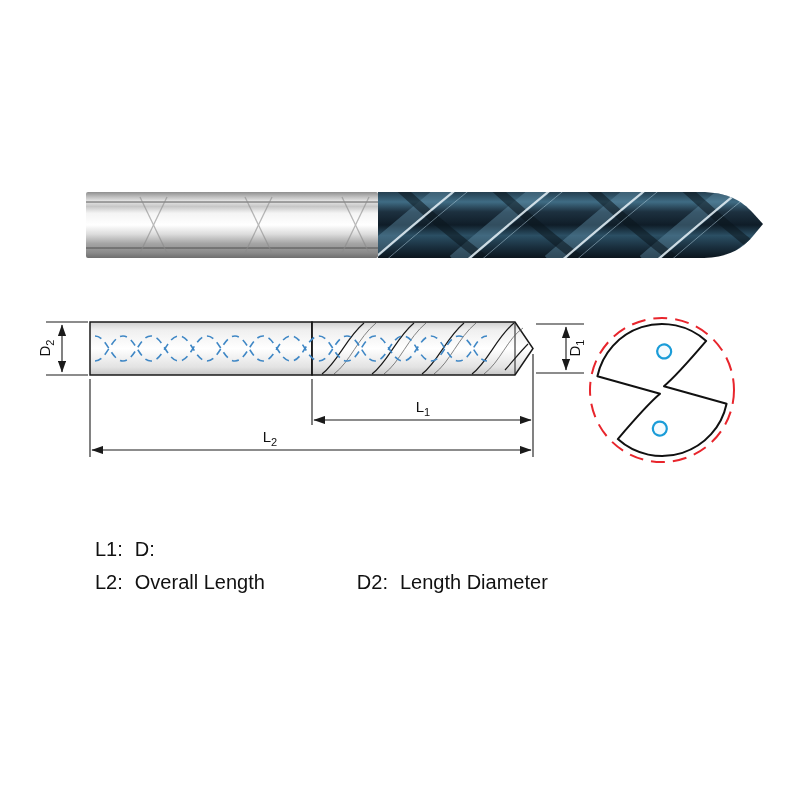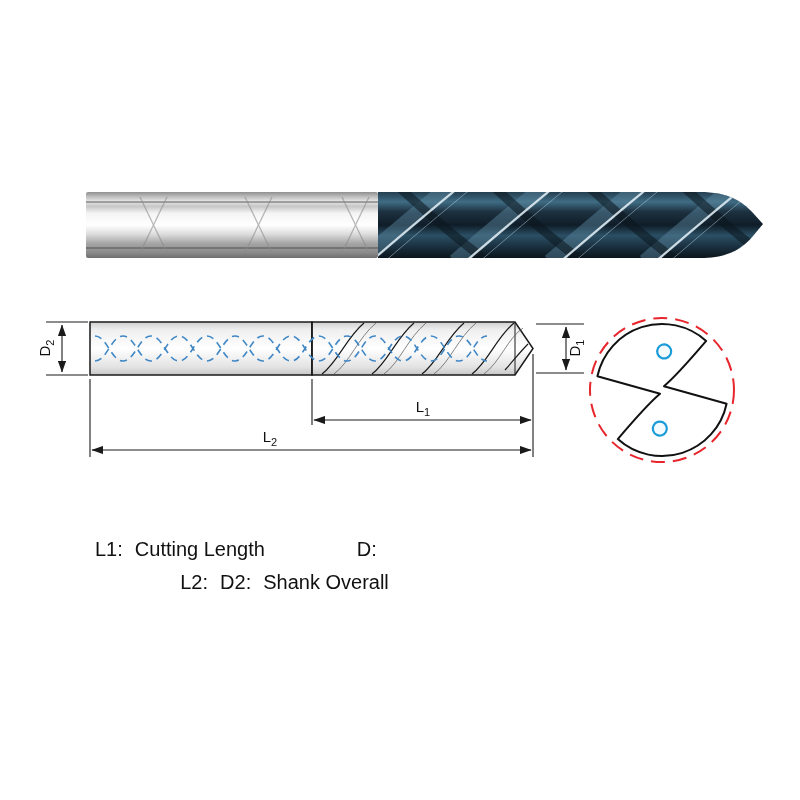--- a/index.html
+++ b/index.html
@@ -1,20 +1,20 @@
 <!DOCTYPE html>
 <html><head>
 <meta charset="utf-8">
 <style>
   html,body{margin:0;padding:0;background:#ffffff;}
   body{width:800px;height:800px;font-family:"Liberation Sans",sans-serif;}
   .page{position:relative;width:800px;height:800px;background:#fff;overflow:hidden;}
   .diagram-svg{position:absolute;top:0;left:0;}
   .legend{position:absolute;left:95px;top:538px;}
-  .legend-row{display:flex;align-items:baseline;height:33px;font-size:20px;color:#111;justify-content:flex-end;}
+  .legend-row{display:flex;align-items:baseline;height:33px;font-size:20px;color:#111;}
   .lk{margin-right:12px;white-space:pre;}
   .lv1{width:222px;}
   svg text{fill:#111;font-family:"Liberation Sans",sans-serif;}
 </style>
 </head>
 <body>
 
 <div class="page">
 
   <svg class="diagram-svg" width="800" height="520" viewBox="0 0 800 520">
@@ -155,23 +155,23 @@
         <path d="M -57.2 -33 A 66 66 0 0 1 57.2 -33 C 36 -20 16 -8 3 -3 L 57.2 33 A 66 66 0 0 1 -57.2 33 C -36 20 -16 8 -3 3 L -57.2 -33 Z" fill="#ffffff" stroke="#111111" stroke-width="2" stroke-linejoin="round"></path>
         <circle cx="14" cy="-36" r="7" fill="#f4fbff" stroke="#1a9cd8" stroke-width="2.2"></circle>
         <circle cx="-14" cy="36" r="7" fill="#f4fbff" stroke="#1a9cd8" stroke-width="2.2"></circle>
       </g>
     </g>
   </svg>
 
   <div class="legend">
     <div class="legend-row">
       <span class="lk">L1:</span>
-      <span class="lv lv1">Cutting Length</span>
       <span class="lk">D:</span>
     </div>
     <div class="legend-row">
       <span class="lk">L2:</span>
+      <span class="lv lv1">Overall Length</span>
       <span class="lk">D2:</span>
-      <span class="lv">Shank Overall</span>
+      <span class="lv">Length Diameter</span>
     </div>
   </div>
 
 </div>
 
 </body></html>

